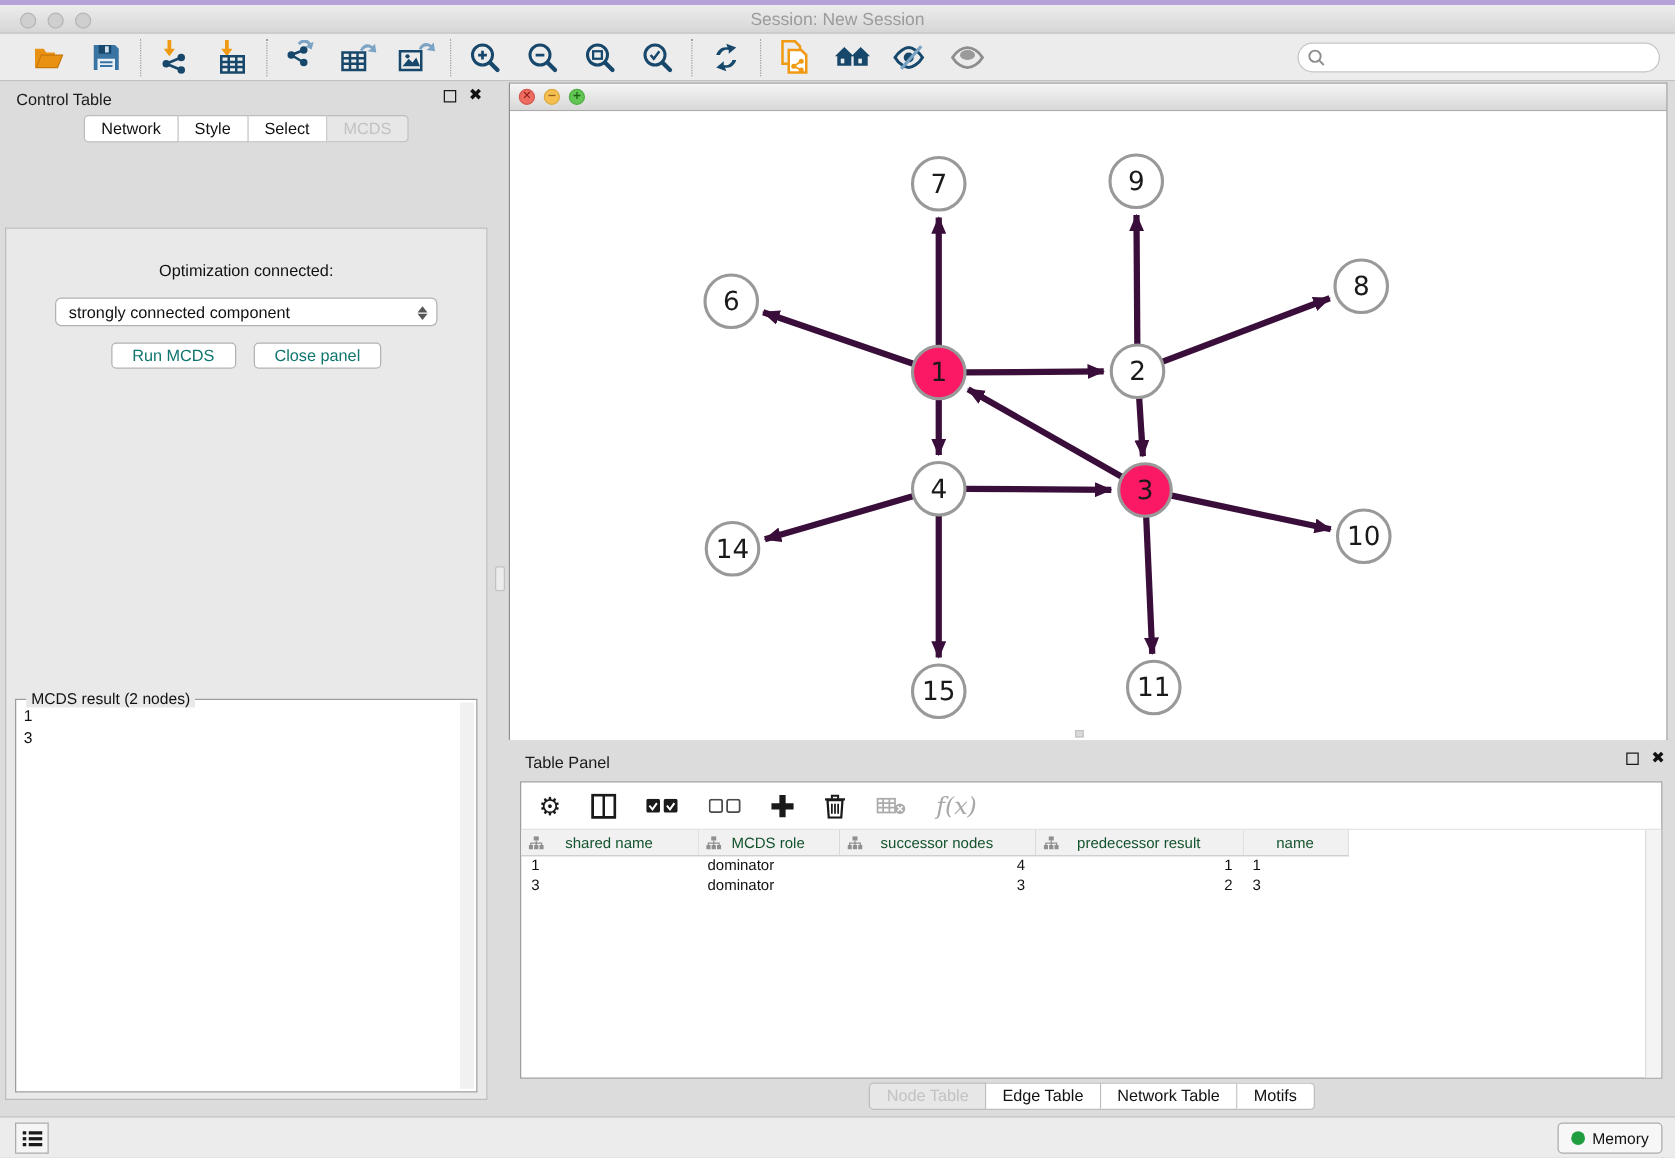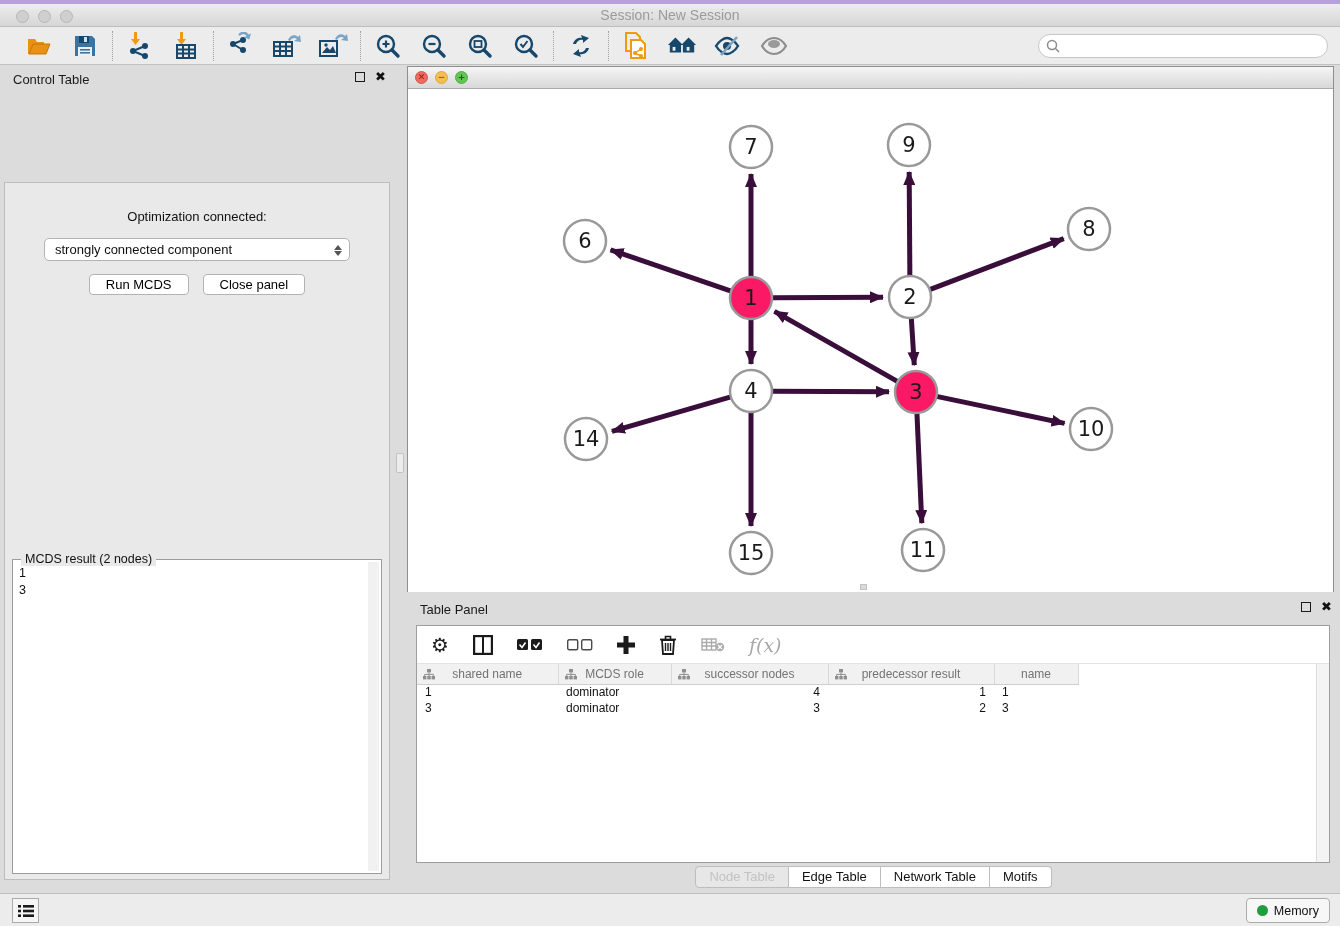--- a/index.html
+++ b/index.html
@@ -48,21 +48,21 @@
   .select-box { position:relative; margin:14px auto 0; width:306px; height:23px; background:#fff;
     border:1px solid #b3b3b3; border-radius:5px; font-size:13px; color:#111;
     display:flex; align-items:center; padding-left:10px; }
   .stepper { position:absolute; right:5px; top:3px; width:12px; height:16px; display:flex;
     flex-direction:column; align-items:center; justify-content:center; gap:1px; }
   .stepper i { border:4px solid transparent; display:block; width:0; height:0; }
   .stepper .up { border-bottom:5px solid #555; border-top:none; }
   .stepper .dn { border-top:5px solid #555; border-bottom:none; }
   .btn-row { display:flex; justify-content:center; gap:14px; margin-top:13px; }
   .mac-btn { background:#fff; border:1px solid #b3b3b3; border-radius:4px; height:21px;
-    padding:0 16px; font-size:13px; color:#000000; font-family:"Liberation Sans",sans-serif; }
+    padding:0 16px; font-size:13px; color:#0f766e; font-family:"Liberation Sans",sans-serif; }
   .result-fieldset { position:absolute; left:7px; right:7px; top:376px; bottom:5px;
     border:1px solid #9c9c9c; background:#fff; }
   .result-legend { position:absolute; left:8px; top:-8px; background:#e9e9e9; padding:0 4px;
     font-size:12.5px; color:#111; }
   .result-text { position:absolute; left:6px; top:5px; right:16px; bottom:4px;
     font-size:12.5px; color:#111; white-space:pre-line; line-height:17px; }
   .result-scroll { position:absolute; right:2px; top:2px; bottom:2px; width:11px; background:#f1f1f1; }
 
   
   .splitter-grip { position:absolute; left:396px; top:453px; width:8px; height:20px;
@@ -91,21 +91,21 @@
     background:#fff; border:1px solid #9e9e9e; }
   .tp-toolbar { display:flex; align-items:center; gap:24px; height:38px; padding-left:14px;
     border-bottom:1px solid #e3e3e3; }
   .tp-ico { display:flex; align-items:center; justify-content:center; cursor:default; }
   .glyph { font-family:"DejaVu Sans",sans-serif; color:#1a1a1a; }
   .fx { font-family:"DejaVu Serif",serif; font-style:italic; font-size:19px; color:#a8a8a8; }
   .tp-scroll { position:absolute; right:0; top:38px; bottom:0; width:13px; background:#f4f4f4;
     border-left:1px solid #dcdcdc; }
   .grid { width:100%; border-collapse:collapse; table-layout:fixed; }
   .grid th { height:20px; background:#f1f1f1; border-right:1px solid #d9d9d9; border-bottom:1px solid #cfcfcf;
-    font-size:12px; font-weight:normal; color:#737373; text-align:center; position:relative; }
+    font-size:12px; font-weight:normal; color:#14532d; text-align:center; position:relative; }
   .grid th .tree-ico { position:absolute; left:6px; top:5px; }
   .grid td { height:16px; font-size:12px; color:#111; padding:0 8px; white-space:nowrap; }
   .tp-tabs { position:absolute; left:0; right:0; top:270px; display:flex; justify-content:center; }
 
   
   .statusbar { position:absolute; left:0; top:893px; width:1340px; height:33px;
     background:#ececec; border-top:1px solid #c0c0c0; }
   .status-left-btn { position:absolute; left:12px; top:4px; width:27px; height:25px;
     background:#f5f5f5; border:1px solid #ababab; display:flex; align-items:center; justify-content:center; }
   .memory-btn { position:absolute; right:10px; top:4px; height:25px; background:#f7f7f7;
@@ -288,20 +288,26 @@
   </div>
 
   <div class="control-panel">
     <div class="panel-head">
       <div class="panel-title">Control Table</div>
       <div class="panel-btns">
         <div class="float-ico"></div>
         <div class="close-ico">✖</div>
       </div>
     </div>
+    <div class="seg" id="control-tabs">
+        <div class="tab">Network</div>
+        <div class="tab">Style</div>
+        <div class="tab">Select</div>
+        <div class="tab active">MCDS</div>
+      </div>
     <div class="cp-body">
       <div class="opt-label">Optimization connected:</div>
       <div class="select-box">
         <span>strongly connected component</span>
         <span class="stepper">
             <i class="up"></i>
             <i class="dn"></i>
           </span>
       </div>
       <div class="btn-row">

